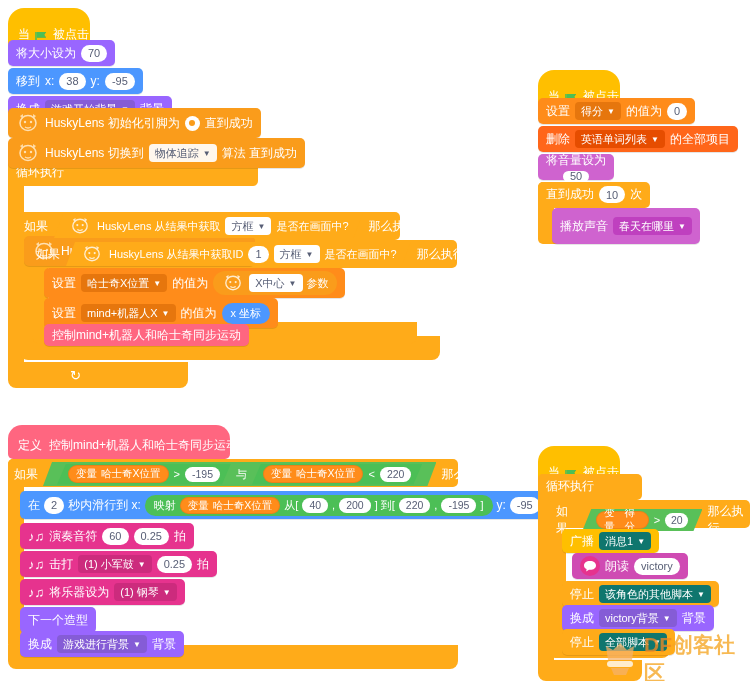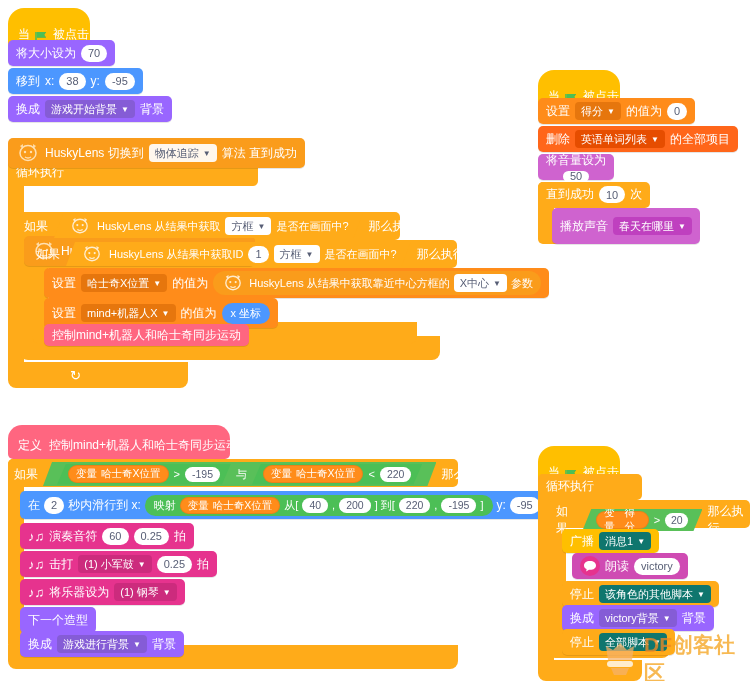--- a/index.html
+++ b/index.html
@@ -228,20 +228,34 @@
 
   <div class="blk c-looks" style="left:8px; top:96px;">
     <span>换成</span>
     <span class="drop looksd">
       <span>游戏开始背景</span>
       <span class="caret">▼</span>
     </span>
     <span>背景</span>
   </div>
 
+  <div class="blk c-husky tall" style="left:8px; top:106px; top:108px; left:8px;">
+    <span class="husky-icon">
+      <svg width="22" height="20" viewBox="0 0 22 20">
+          <path d="M3 3 L6 1 L6 6 Z M19 3 L16 1 L16 6 Z" fill="#ffd9a0"></path>
+          <ellipse cx="11" cy="10" rx="8" ry="7.5" fill="none" stroke="#ffe0b2" stroke-width="1.5"></ellipse>
+          <circle cx="8" cy="9" r="1.2" fill="#ffe0b2"></circle>
+          <circle cx="14" cy="9" r="1.2" fill="#ffe0b2"></circle>
+          <path d="M8 14 Q11 16 14 14" stroke="#ffe0b2" stroke-width="1.3" fill="none"></path>
+        </svg>
+    </span>
+    <span>HuskyLens 初始化引脚为</span>
+    <span class="gear"></span>
+    <span>直到成功</span>
+  </div>
 
   <div class="blk c-husky tall" style="left:8px; top:138px;">
     <span class="husky-icon">
       <svg width="22" height="20" viewBox="0 0 22 20">
           <path d="M3 3 L6 1 L6 6 Z M19 3 L16 1 L16 6 Z" fill="#ffd9a0"></path>
           <ellipse cx="11" cy="10" rx="8" ry="7.5" fill="none" stroke="#ffe0b2" stroke-width="1.5"></ellipse>
           <circle cx="8" cy="9" r="1.2" fill="#ffe0b2"></circle>
           <circle cx="14" cy="9" r="1.2" fill="#ffe0b2"></circle>
           <path d="M8 14 Q11 16 14 14" stroke="#ffe0b2" stroke-width="1.3" fill="none"></path>
         </svg>
@@ -322,21 +336,20 @@
     <span class="rep" style="background:#fa9c1b; height:24px; border-radius:12px; padding:0 8px;">
       <span class="husky-icon">
         <svg width="20" height="18" viewBox="0 0 22 20">
             <path d="M3 3 L6 1 L6 6 Z M19 3 L16 1 L16 6 Z" fill="#ffe7c4"></path>
             <ellipse cx="11" cy="10" rx="8" ry="7.5" fill="none" stroke="#ffeccd" stroke-width="1.5"></ellipse>
             <circle cx="8" cy="9" r="1.2" fill="#ffeccd"></circle>
             <circle cx="14" cy="9" r="1.2" fill="#ffeccd"></circle>
             <path d="M8 14 Q11 16 14 14" stroke="#ffeccd" stroke-width="1.3" fill="none"></path>
           </svg>
       </span>
-      <span>HuskyLens 从结果中获取靠近中心方框的</span>
       <span class="drop huskyd">
         <span>X中心</span>
         <span class="caret">▼</span>
       </span>
       <span>参数</span>
     </span>
   </div>
 
   <div class="blk c-vars tall" style="left:44px; top:298px;">
     <span>设置</span>

